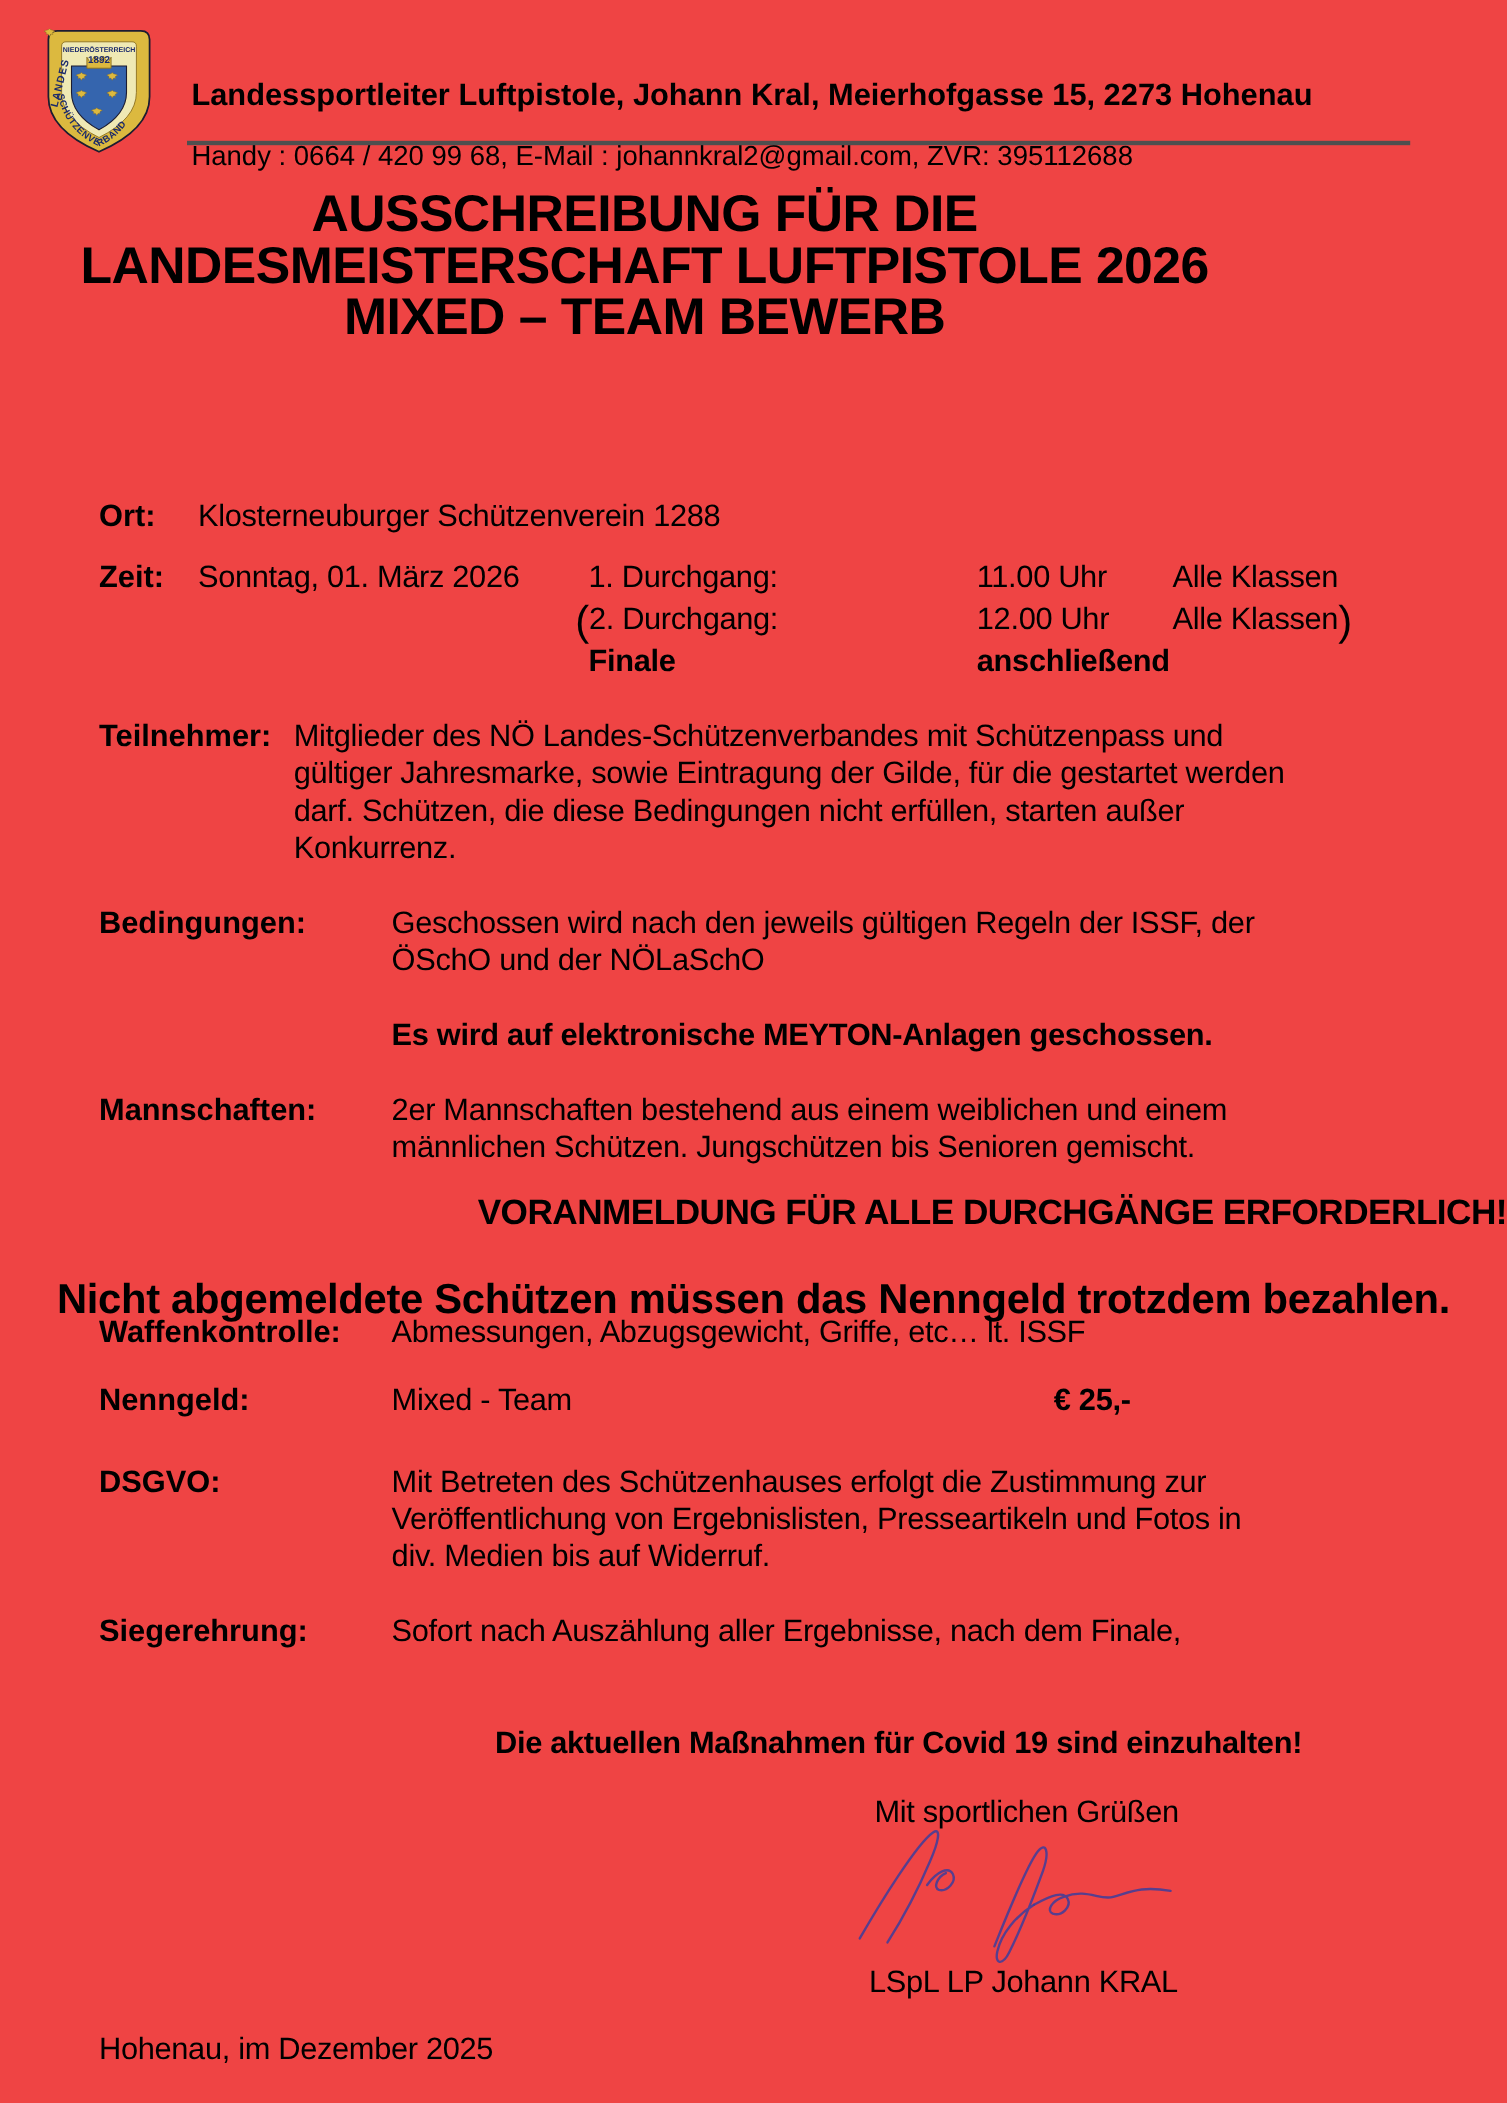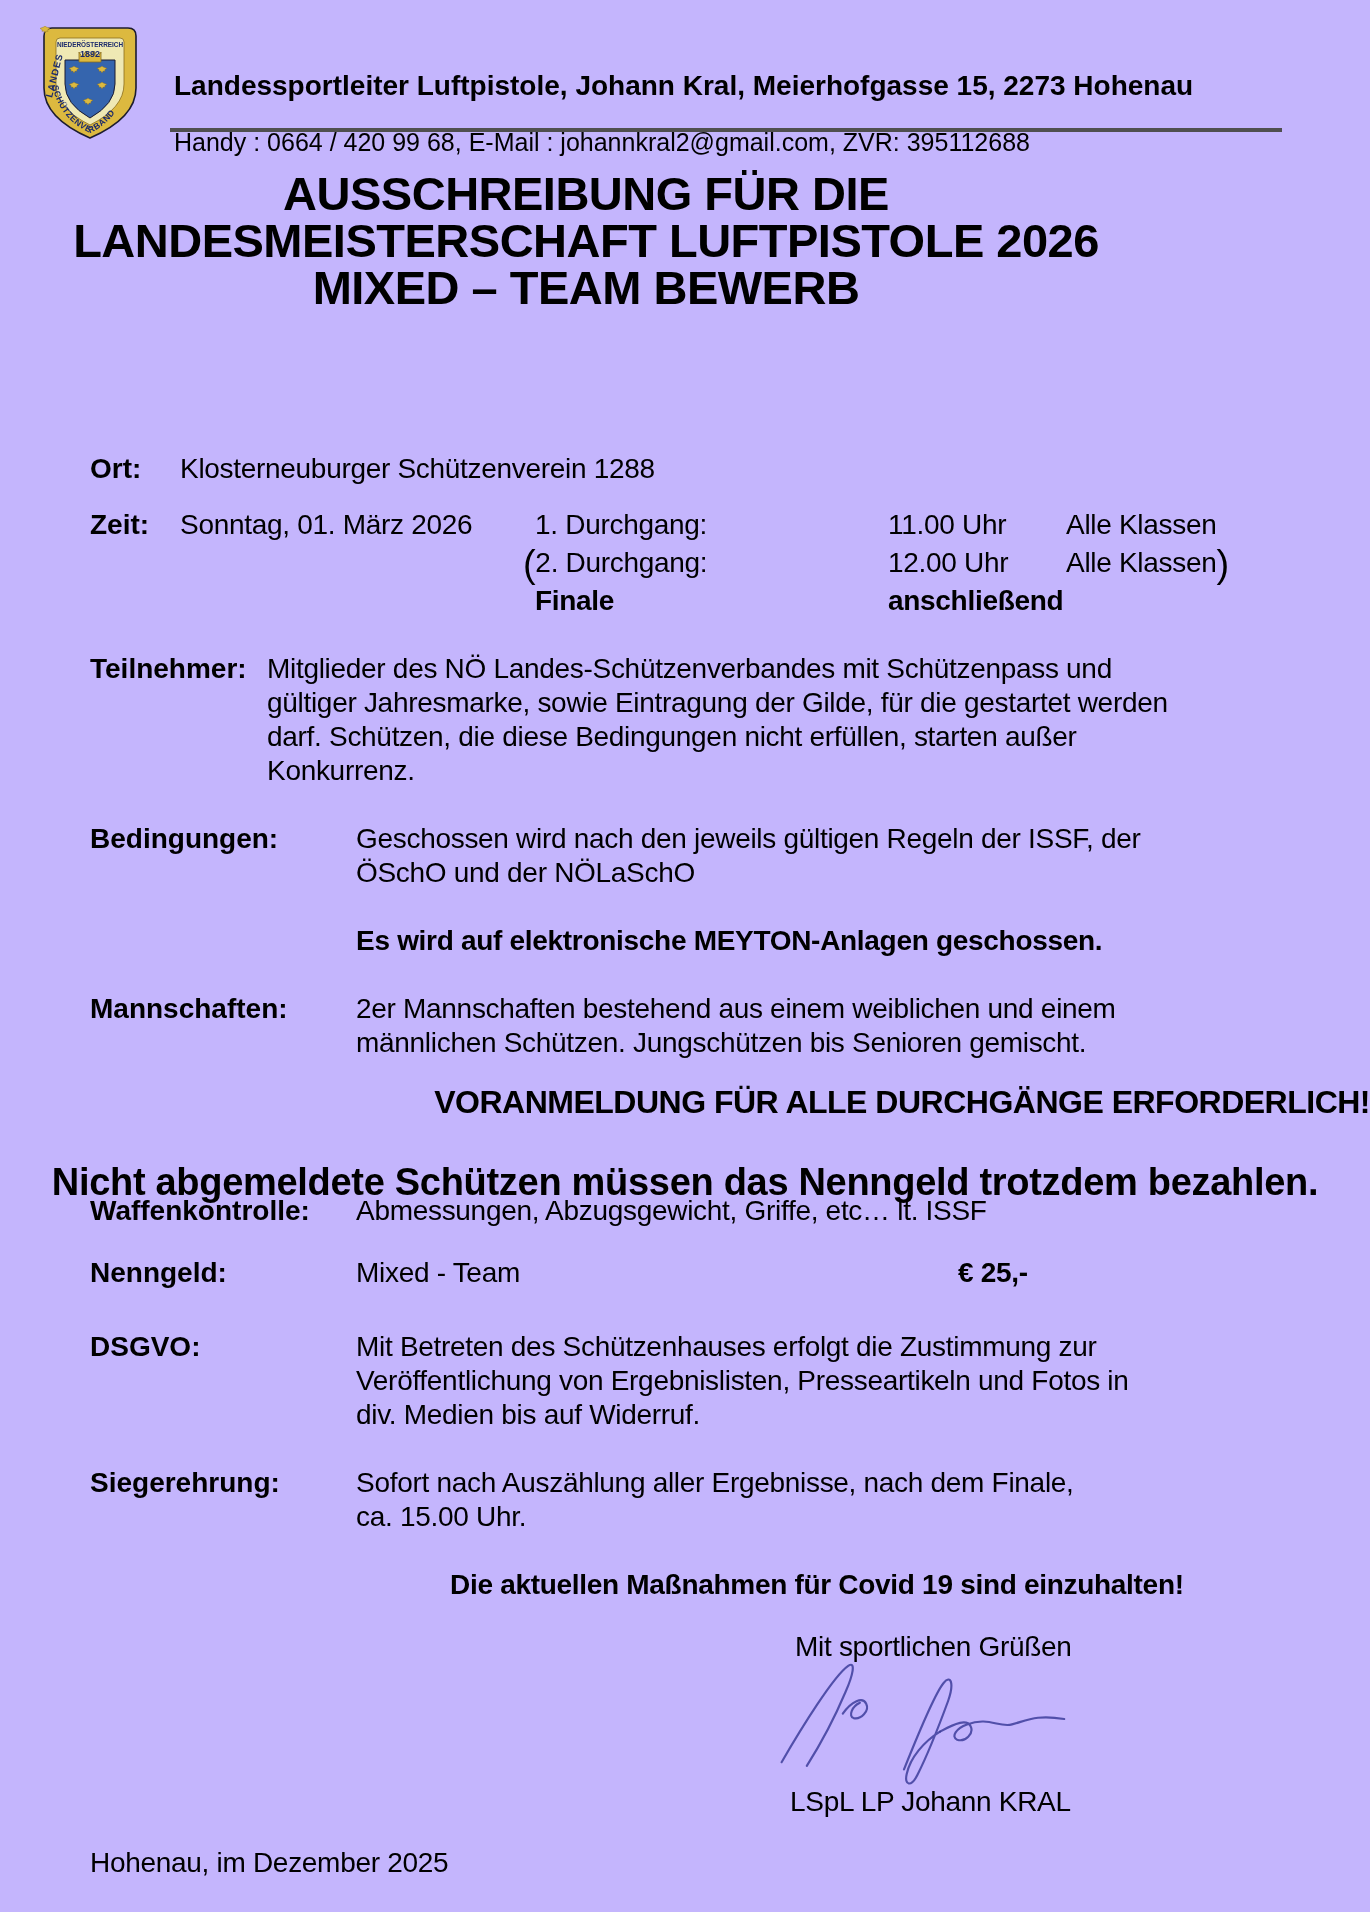--- a/index.html
+++ b/index.html
@@ -1,17 +1,17 @@
 <!DOCTYPE html>
 <html><head>
 <meta charset="utf-8">
 <style>
   html,body{margin:0;padding:0;background:#fff;}
   .page{
-    position:relative;width:1370px;height:1912px;background:#c4b5fd;overflow:hidden;
+    position:relative;width:1370px;height:1912px;background:#ef4444;overflow:hidden;
     font-family:"Liberation Sans","DejaVu Sans",sans-serif;color:#000;
   }
   .abs{position:absolute;}
   .body-text{font-size:28px;line-height:34px;letter-spacing:-0.3px;white-space:nowrap;}
   .lines div{font-size:28px;line-height:34px;letter-spacing:-0.3px;white-space:nowrap;}
   .b{font-weight:bold;}
   .label{font-weight:bold;font-size:28px;line-height:34px;white-space:nowrap;}
   .org-title{font-variant:small-caps;font-weight:bold;font-size:42px;letter-spacing:2px;white-space:nowrap;}
   .contact-line{font-weight:bold;font-size:28px;white-space:nowrap;}
   .phone-line{font-size:25px;white-space:nowrap;}
@@ -125,21 +125,20 @@
   <div class="abs label" style="left:90px;top:1330px;">DSGVO:</div>
   <div class="abs lines" style="left:356px;top:1330px;">
       <div>Mit Betreten des Schützenhauses erfolgt die Zustimmung zur</div>
       <div>Veröffentlichung von Ergebnislisten, Presseartikeln und Fotos in</div>
       <div>div. Medien bis auf Widerruf.</div>
     </div>
 
   <div class="abs label" style="left:90px;top:1466px;">Siegerehrung:</div>
   <div class="abs lines" style="left:356px;top:1466px;">
       <div>Sofort nach Auszählung aller Ergebnisse, nach dem Finale,</div>
-      <div>ca. 15.00 Uhr.</div>
     </div>
 
   <div class="abs body-text b" style="left:450px;top:1568px;">Die aktuellen Maßnahmen für Covid 19 sind einzuhalten!</div>
 
   <div class="abs body-text" style="left:795px;top:1630px;">Mit sportlichen Grüßen</div>
 
   <svg class="abs sig" style="left:752px;top:1656px;" width="340" height="135" viewBox="0 0 340 150">
     <path d="M14,118 C36,80 72,22 88,11 C97,5 93,22 85,40 C74,66 56,100 42,122"></path>
     <path d="M82,64 C92,50 104,45 108,53 C112,61 102,71 94,69 C88,67 92,56 101,52"></path>
     <path d="M150,126 C166,86 184,42 194,30 C202,20 206,30 199,50 C188,80 174,114 165,132 C158,146 150,144 153,131 C157,113 172,95 190,84"></path>

